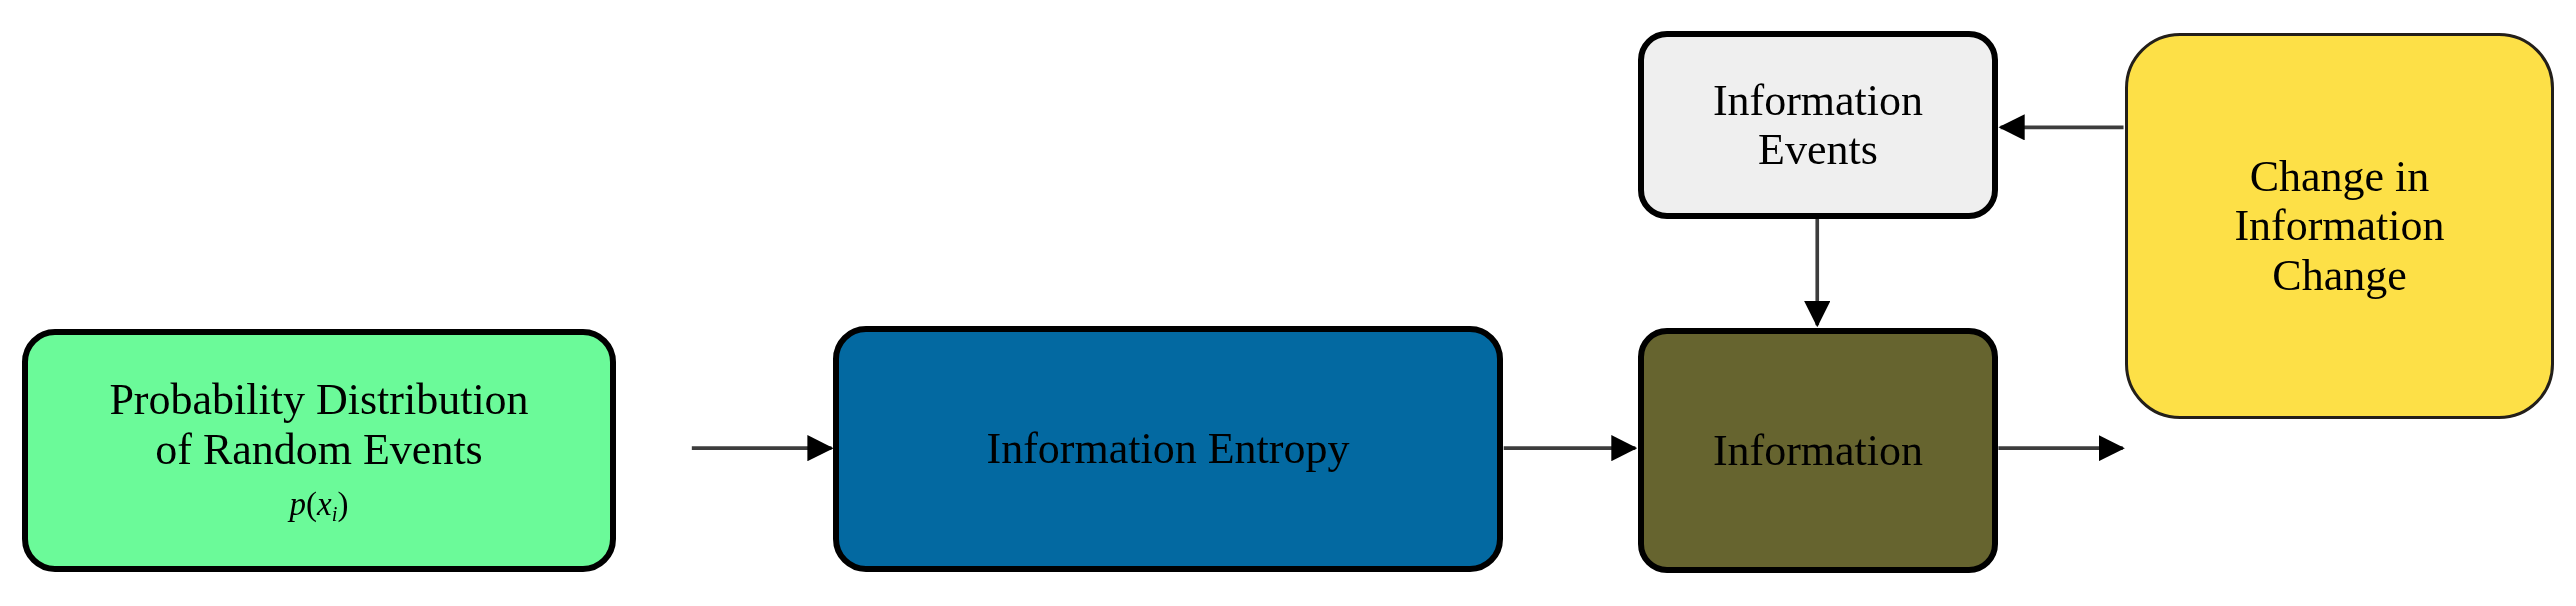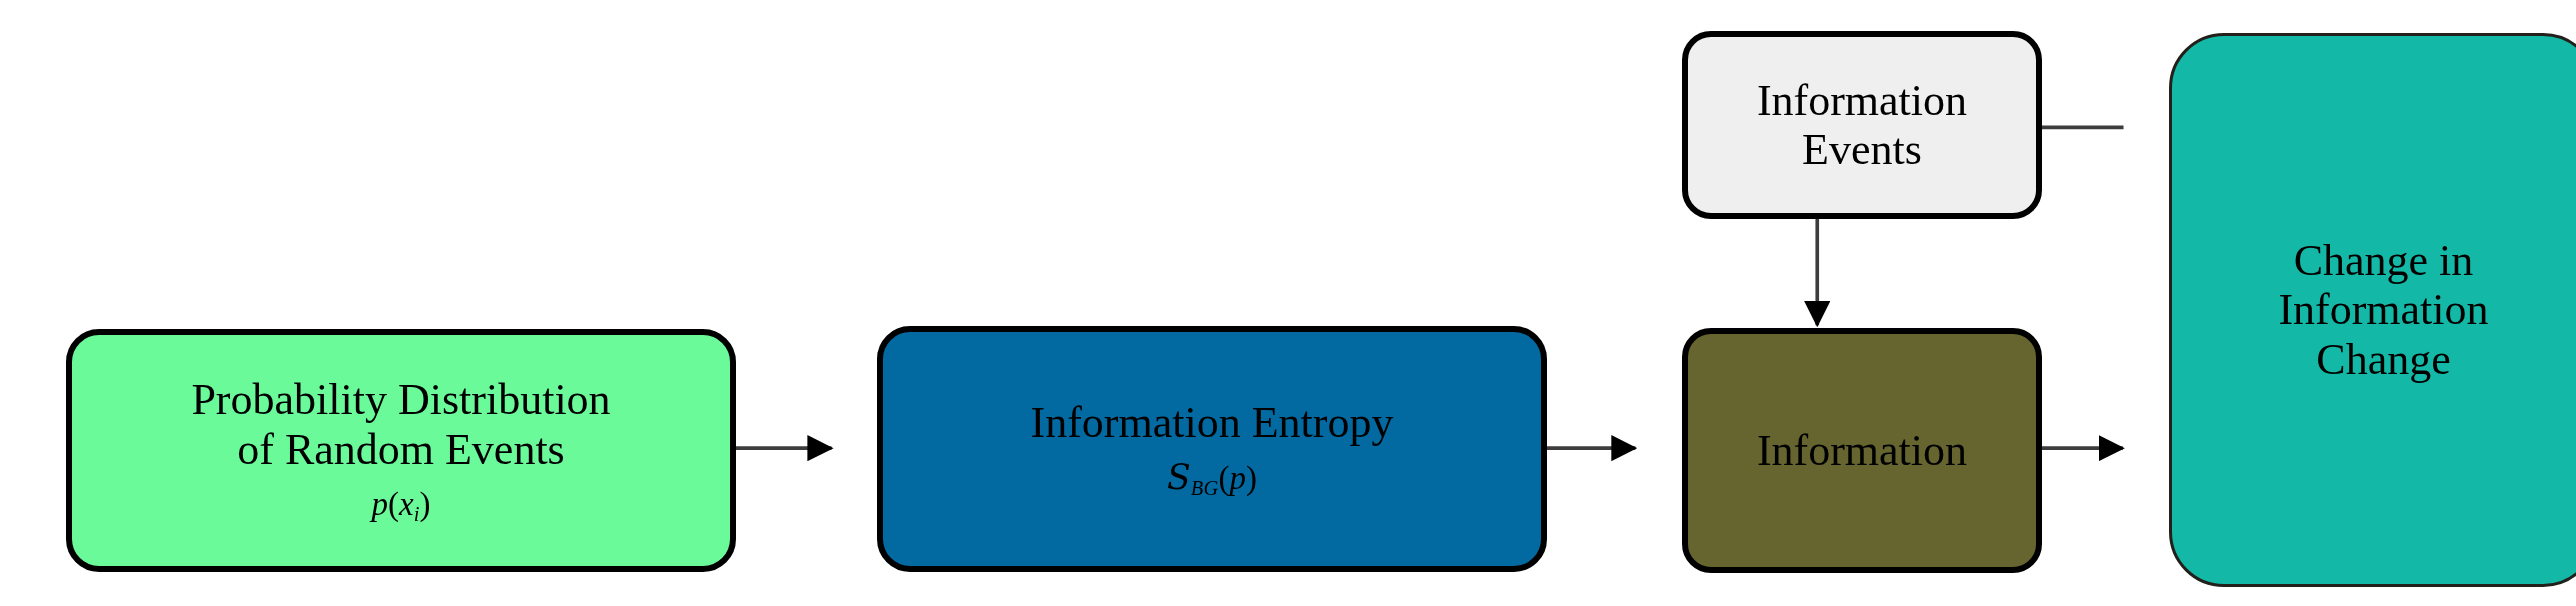--- a/index.html
+++ b/index.html
@@ -24,32 +24,31 @@
     position: absolute;
     box-sizing: border-box;
     display: flex;
     flex-direction: column;
     align-items: center;
     justify-content: center;
     text-align: right;
     color: #000000;
     line-height: 1.12;
     z-index: 3;
-    margin-left: 44px;
   }
   .node .line {
     display: block;
     white-space: nowrap;
   }
 
   
   #node-probability {
     left: 22px;
     top: 329px;
-    width: 670px;
+    width: 594px;
     height: 243px;
     background: #6BFA99;
     border: 6.6px solid #000000;
     border-radius: 33px;
     font-size: 44px;
   }
 
   #node-entropy {
     left: 833px;
     top: 326px;
@@ -80,22 +79,22 @@
     background: #66642F;
     border: 6.6px solid #000000;
     border-radius: 29px;
     font-size: 44px;
   }
 
   #node-change-entropy {
     left: 2125px;
     top: 33px;
     width: 429px;
-    height: 554px;
-    background: #14b8a6;
+    height: 386px;
+    background: #fde047;
     border: 3.6px solid #231f1a;
     border-radius: 55px;
     font-size: 44px;
   }
 
   
   .formula {
     display: block;
     margin-top: 11.6px;
     white-space: nowrap;
@@ -161,21 +160,20 @@
   </svg>
 
   <div class="node" id="node-probability">
     <span class="line">Probability Distribution</span>
     <span class="line">of Random Events</span>
     <span class="formula"><span>p</span><span class="upright">(</span><span>x</span><sub>i</sub><span class="upright">)</span></span>
   </div>
 
   <div class="node" id="node-entropy">
     <span class="line">Information Entropy</span>
-    <span class="formula"><span class="script-s">S</span><sub>BG</sub><span class="upright">(</span><span>p</span><span class="upright">)</span></span>
   </div>
 
   <div class="node" id="node-info-content">
     <span class="line">Information</span>
     <span class="line">Events</span>
   </div>
 
   <div class="node" id="node-information">
     <span class="line">Information</span>
   </div>

